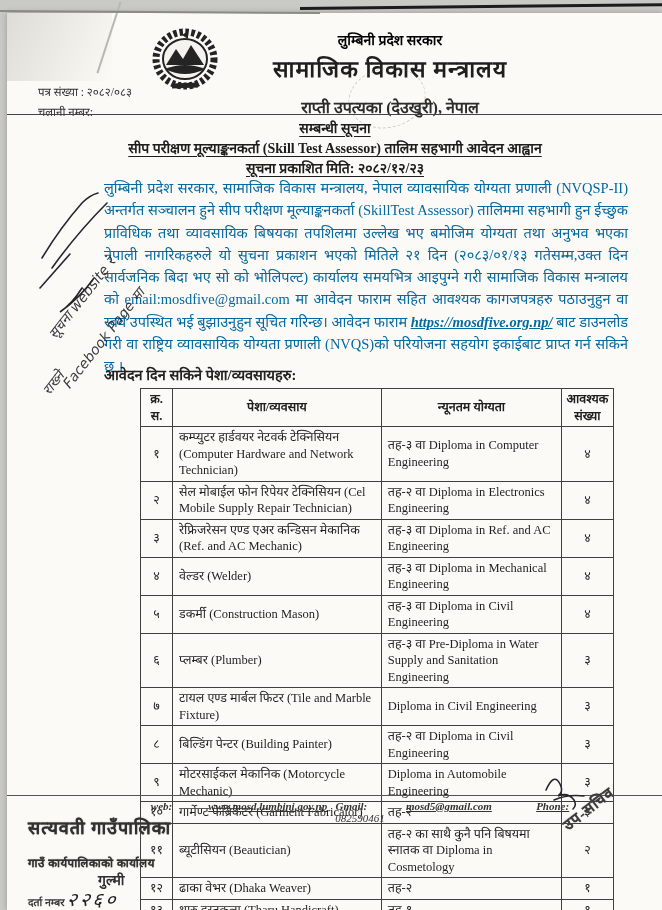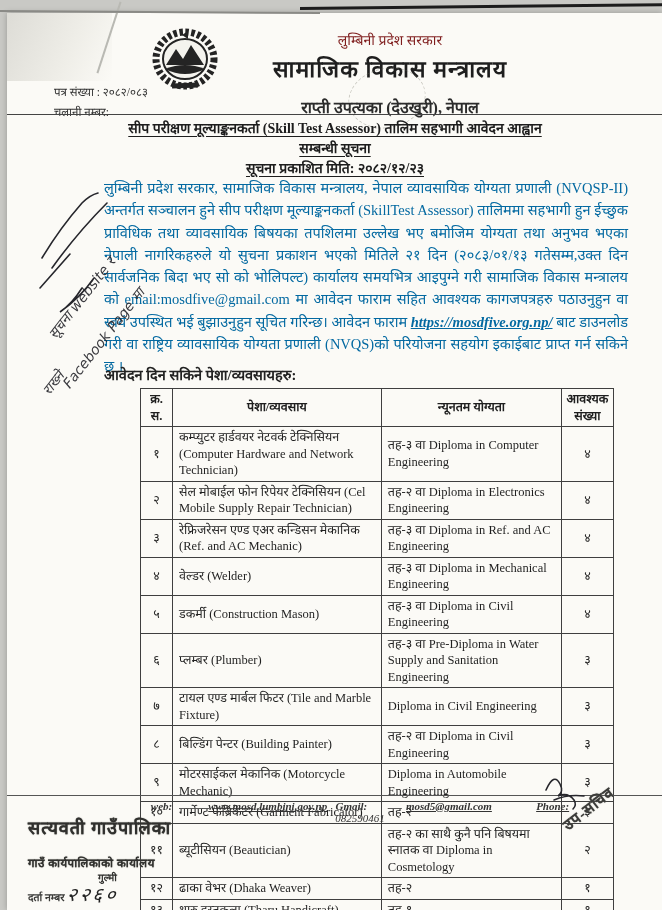--- a/index.html
+++ b/index.html
@@ -8,24 +8,24 @@
   #page { position:absolute; left:0; top:0; width:662px; height:910px; }
   .paper { position:absolute; left:7px; top:13px; right:0; bottom:0; background:#fbfaf6; box-shadow:0 0 6px rgba(0,0,0,.25); }
   .scan-topline { position:absolute; top:5px; left:300px; width:366px; height:3px; background:#1c1c1c; transform:rotate(-0.6deg); }
   .scan-topline2 { position:absolute; top:11px; left:0px; width:320px; height:2px; background:#8a8a86; transform:rotate(0.4deg); }
   .crease { position:absolute; top:0px; left:108px; width:2px; height:75px; background:#b9b9b3; transform:rotate(18deg); }
   .corner-shade { position:absolute; top:13px; left:7px; width:105px; height:68px; background:linear-gradient(115deg,#dddcd6 0%,#efeee8 60%,rgba(255,255,255,0)); }
 
   
   .emblem { position:absolute; left:152px; top:27px; }
   .hdr-center { position:absolute; left:235px; top:30px; width:310px; text-align:center; color:#222; }
-  .hdr-gov { font-size:14px; font-weight:normal; color:#7f1d1d; }
+  .hdr-gov { font-size:14px; font-weight:bold; color:#000000; }
   .hdr-ministry { font-size:23px; font-weight:bold; margin-top:3px; letter-spacing:1px; color:#1e1e1e; }
   .hdr-loc { font-size:16px; font-weight:bold; margin-top:12px; color:#2c2c2c; }
-  .hdr-meta { position:absolute; left:54px; top:82px; font-size:11.5px; color:#333; line-height:20px; }
+  .hdr-meta { position:absolute; left:38px; top:82px; font-size:11.5px; color:#333; line-height:20px; }
   .faint-stamp { position:absolute; left:348px; top:68px; width:78px; height:60px; border:1px dashed rgba(110,110,95,.35); border-radius:50%; transform:rotate(-12deg); font-size:7px; color:rgba(100,100,85,.45); text-align:center; padding-top:22px; }
 
   .rule-top { position:absolute; top:114px; left:7px; right:0; border-top:1.5px solid #444; }
   .rule-bottom { position:absolute; top:795px; left:7px; right:0; border-top:1.5px solid #555; }
 
   .title-block { position:absolute; top:119px; left:40px; width:590px; text-align:center; font-weight:bold; font-size:14px; color:#1d1d1d; line-height:20px; }
   .title-block .u { text-decoration:underline; text-underline-offset:3px; }
 
   .body-para { position:absolute; top:177px; left:104px; width:524px; font-size:14.5px; line-height:22.3px; text-align:justify; color:#0369a1; }
   .body-para .link { font-weight:bold; font-style:italic; text-decoration:underline; font-family:"Liberation Serif",serif; }
@@ -41,21 +41,21 @@
   th.h-sn { width:32px;margin-left:32px; } th.h-qty { width:52px; }
 
   .footer-line { position:absolute; top:800px; left:140px; width:440px; text-align:center; font-size:11px; font-style:italic; color:#333; font-family:"Liberation Serif",serif; }
   .footer-line .fv { text-decoration:underline; font-weight:bold;margin-left:36px; }
   .footer-line .fl { font-weight:bold; }
 
   
   .rstamp { position:absolute; left:28px; top:815px; color:#30302e; }
   .rstamp .org { font-size:18px; font-weight:bold; letter-spacing:1px; text-shadow:0 0 1px #55554f; }
   .rstamp .office { font-size:11.5px; font-weight:bold; margin-top:16px; letter-spacing:.5px; text-shadow:0 0 1px #66665f; }
-  .rstamp .district { font-size:10px; font-weight:bold; margin-left:70px; }
+  .rstamp .district { font-size:14px; font-weight:bold; margin-left:70px; }
   .rstamp .frow { font-size:10.5px; font-weight:bold; line-height:20px; color:#3a3a38; }
   .hand { font-family:"DejaVu Sans", sans-serif; font-weight:normal; font-style:italic; transform:skewX(-8deg); display:inline-block; color:#222; }
   .hand-big { font-size:19px; letter-spacing:3px; }
 
   
   .sig-area { position:absolute; left:540px; top:770px; width:120px; height:110px; }
   .sig-role { position:absolute; left:18px; top:28px; transform:rotate(-38deg); font-size:15px; font-weight:bold; letter-spacing:1px; color:#3b3b39; text-shadow:0 0 1px #6b6b65; }
 
   
   .margin-notes { position:absolute; left:-8px; top:168px; width:220px; height:260px; pointer-events:none; }
@@ -89,22 +89,22 @@
   </div>
   <div class="faint-stamp"></div>
   <div class="hdr-meta">
     <div>पत्र संख्या : २०८२/०८३</div>
     <div>चलानी नम्बर:</div>
   </div>
 
   <div class="rule-top"></div>
 
   <div class="title-block">
+    <div><span class="u">सम्बन्धी सूचना</span></div>
     <div><span class="u">सीप परीक्षण मूल्याङ्कनकर्ता  (Skill Test Assessor) तालिम सहभागी आवेदन आह्वान</span></div>
-    <div><span class="u">सम्बन्धी सूचना</span></div>
     <div><span class="u">सूचना प्रकाशित मिति: २०८२/१२/२३</span></div>
   </div>
 
   <div class="body-para"><span>लुम्बिनी प्रदेश सरकार, सामाजिक विकास मन्त्रालय, नेपाल व्यावसायिक योग्यता प्रणाली (NVQSP-II) अन्तर्गत सञ्चालन हुने सीप परीक्षण मूल्याङ्कनकर्ता (SkillTest Assessor) तालिममा सहभागी हुन ईच्छुक प्राविधिक तथा व्यावसायिक बिषयका तपशिलमा उल्लेख भए बमोजिम योग्यता तथा अनुभव भएका नेपाली नागरिकहरुले यो सुचना प्रकाशन भएको मितिले २१ दिन (२०८३/०१/१३ गतेसम्म,उक्त दिन सार्वजनिक बिदा भए सो को भोलिपल्ट) कार्यालय समयभित्र आइपुग्ने गरी सामाजिक विकास मन्त्रालय को </span><span class="email">email:mosdfive@gmail.com</span><span> मा आवेदन फाराम सहित आवश्यक कागजपत्रहरु पठाउनुहुन वा स्वयं उपस्थित भई बुझाउनुहुन सूचित गरिन्छ।  आवेदन फाराम </span><span class="link">https://mosdfive.org.np/</span><span> बाट डाउनलोड गरी वा राष्ट्रिय व्यावसायिक योग्यता प्रणाली (NVQS)को परियोजना सहयोग इकाईबाट प्राप्त गर्न सकिने छ ।</span></div>
 
   <div class="table-intro">आवेदन दिन सकिने पेशा/व्यवसायहरु:</div>
 
   <table class="occ">
     <thead>
       <tr>

